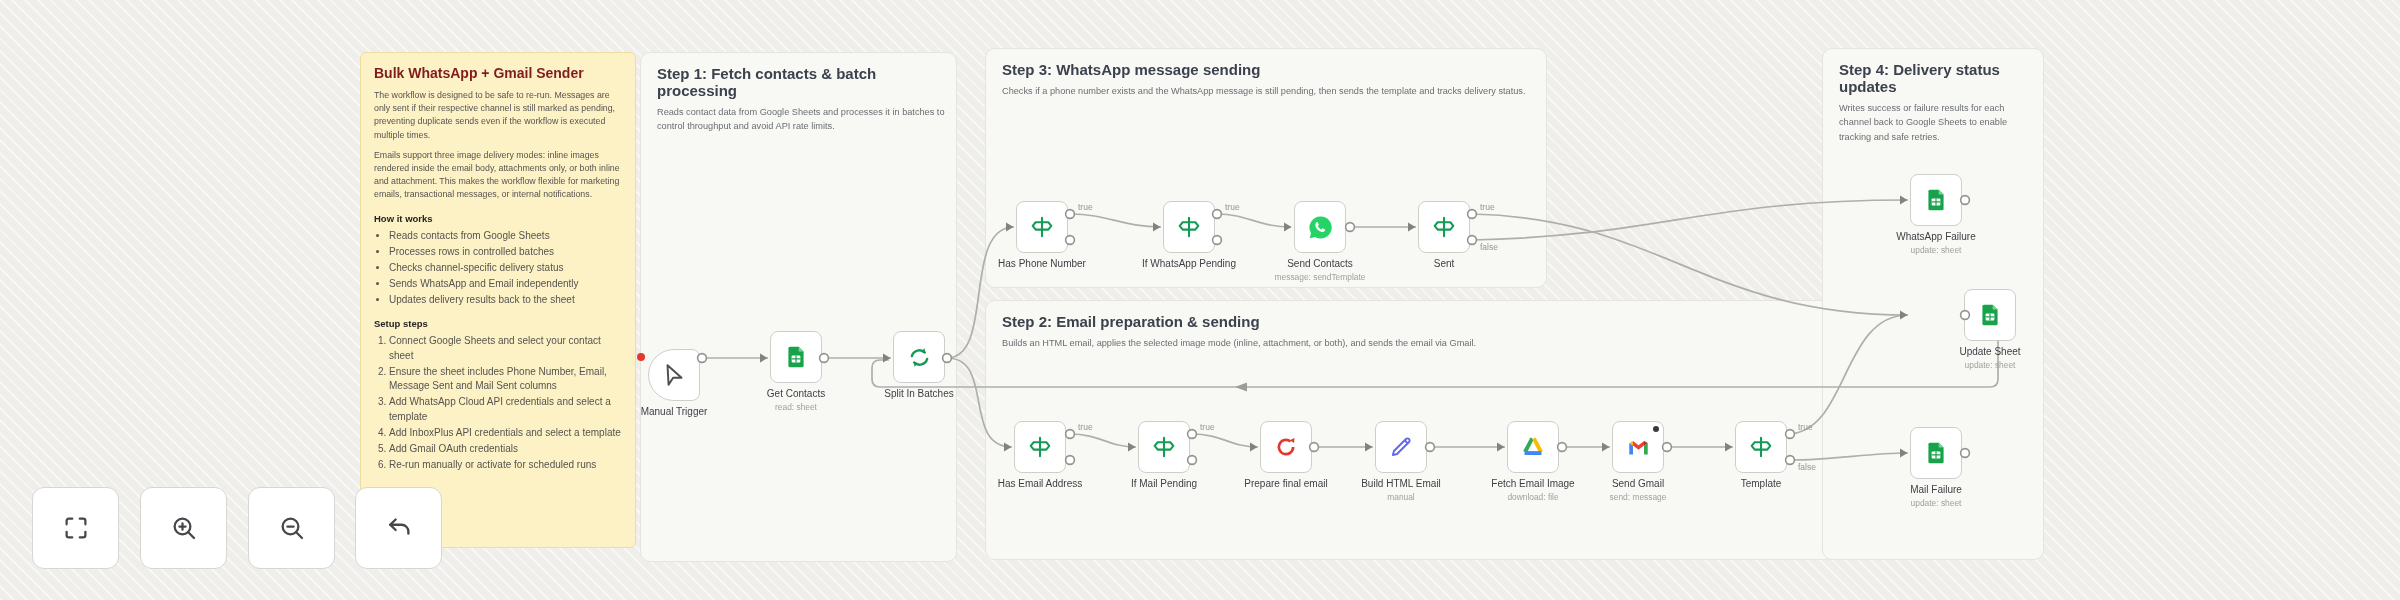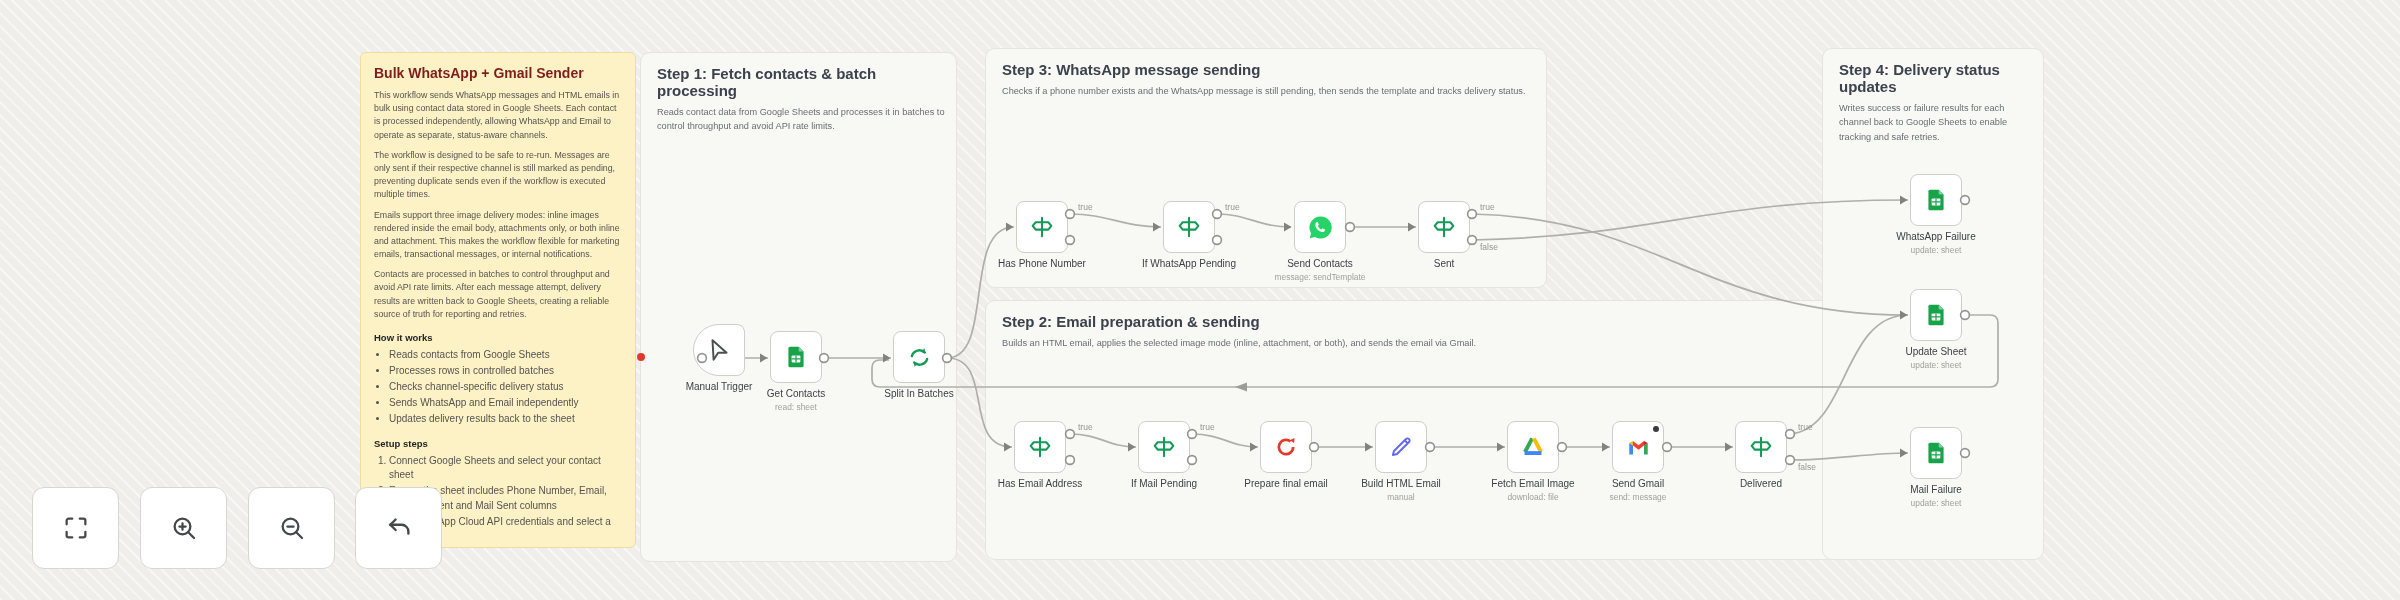--- a/index.html
+++ b/index.html
@@ -53,24 +53,22 @@
     <div class="fh">Step 2: Email preparation &amp; sending</div>
     <div class="fd" style="width:700px;">Builds an HTML email, applies the selected image mode (inline, attachment, or both), and sends the email via Gmail.</div>
   </div>
   <div class="frame" style="left:1822px;top:48px;width:220px;height:510px;">
     <div class="fh">Step 4: Delivery status updates</div>
     <div class="fd" style="width:190px;">Writes success or failure results for each channel back to Google Sheets to enable tracking and safe retries.</div>
   </div>
 
   <div class="note">
     <h2>Bulk WhatsApp + Gmail Sender</h2>
-    <p>This workflow sends WhatsApp messages and HTML emails in bulk using contact data stored in Google Sheets. Each contact is processed independently, allowing WhatsApp and Email to operate as separate, status-aware channels.</p>
     <p>The workflow is designed to be safe to re-run. Messages are only sent if their respective channel is still marked as pending, preventing duplicate sends even if the workflow is executed multiple times.</p>
     <p>Emails support three image delivery modes: inline images rendered inside the email body, attachments only, or both inline and attachment. This makes the workflow flexible for marketing emails, transactional messages, or internal notifications.</p>
-    <p>Contacts are processed in batches to control throughput and avoid API rate limits. After each message attempt, delivery results are written back to Google Sheets, creating a reliable source of truth for reporting and retries.</p>
     <h3>How it works</h3>
     <ul>
       <li>Reads contacts from Google Sheets</li>
       <li>Processes rows in controlled batches</li>
       <li>Checks channel-specific delivery status</li>
       <li>Sends WhatsApp and Email independently</li>
       <li>Updates delivery results back to the sheet</li>
     </ul>
     <h3>Setup steps</h3>
     <ol>
@@ -100,21 +98,21 @@
       <path d="M1430,447 H1505"></path>
       <path d="M1562,447 H1610"></path>
       <path d="M1667,447 H1733"></path>
       <path d="M1790,434 C1848,430 1842,315 1908,315"></path>
       <path d="M1790,460 C1835,460 1868,453 1908,453"></path>
       <path d="M1965,315 H1990 Q1998,315 1998,323 V379 Q1998,387 1990,387 H880 Q872,387 872,379 V368 Q872,360 880,360 H889"></path>
     </g>
     <polygon points="1247,382.5 1235,387 1247,391.5" fill="#9c9c98"></polygon>
   </svg>
 
-  <div class="node trigger" style="left:648px;top:324px;margin-left:45px;">
+  <div class="node trigger" style="left:648px;top:349px;">
     <span>
         <svg viewBox="0 0 24 24" width="26" height="26">
           <path d="M6 3l13 11.5h-7.8L7 21z" fill="none" stroke="#4c4e52" stroke-width="1.8" stroke-linejoin="round"></path>
         </svg>
       </span>
     <div class="nlabel">Manual Trigger</div>
   </div>
 
   <div class="node" style="left:770px;top:331px;">
     <span>
@@ -264,37 +262,37 @@
 
   <div class="node" style="left:1735px;top:421px;">
     <span>
         <svg viewBox="0 0 24 24" width="26" height="26">
           <g fill="none" stroke="#149a57" stroke-width="1.9" stroke-linejoin="round" stroke-linecap="round">
             <path d="M12 3.5v17"></path>
             <path d="M6.2 7.6 3.4 11l2.8 3.4h11.6l2.8-3.4-2.8-3.4z"></path>
           </g>
         </svg>
       </span>
-    <div class="nlabel">Delivered</div>
+    <div class="nlabel">Template</div>
   </div>
 
   <div class="node" style="left:1910px;top:174px;">
     <span>
         <svg viewBox="0 0 24 24" width="26" height="26">
           <path d="M6.5 2.5h8l4.5 4.5v13a1.5 1.5 0 0 1-1.5 1.5h-11A1.5 1.5 0 0 1 5 20V4a1.5 1.5 0 0 1 1.5-1.5z" fill="#17a34a"></path>
           <path d="M14.5 2.5 19 7h-4.5z" fill="#7ed09f"></path>
           <rect x="8" y="10.5" width="8" height="6.5" rx="0.8" fill="#fff"></rect>
           <path d="M8 13.75h8M12 10.5v6.5" stroke="#17a34a" stroke-width="1.1"></path>
         </svg>
       </span>
     <div class="nlabel">WhatsApp Failure</div>
     <div class="nsub">update: sheet</div>
   </div>
 
-  <div class="node" style="left:1910px;top:289px;">
+  <div class="node" style="left:1964px;top:289px;">
     <span>
         <svg viewBox="0 0 24 24" width="26" height="26">
           <path d="M6.5 2.5h8l4.5 4.5v13a1.5 1.5 0 0 1-1.5 1.5h-11A1.5 1.5 0 0 1 5 20V4a1.5 1.5 0 0 1 1.5-1.5z" fill="#17a34a"></path>
           <path d="M14.5 2.5 19 7h-4.5z" fill="#7ed09f"></path>
           <rect x="8" y="10.5" width="8" height="6.5" rx="0.8" fill="#fff"></rect>
           <path d="M8 13.75h8M12 10.5v6.5" stroke="#17a34a" stroke-width="1.1"></path>
         </svg>
       </span>
     <div class="nlabel">Update Sheet</div>
     <div class="nsub">update: sheet</div>

